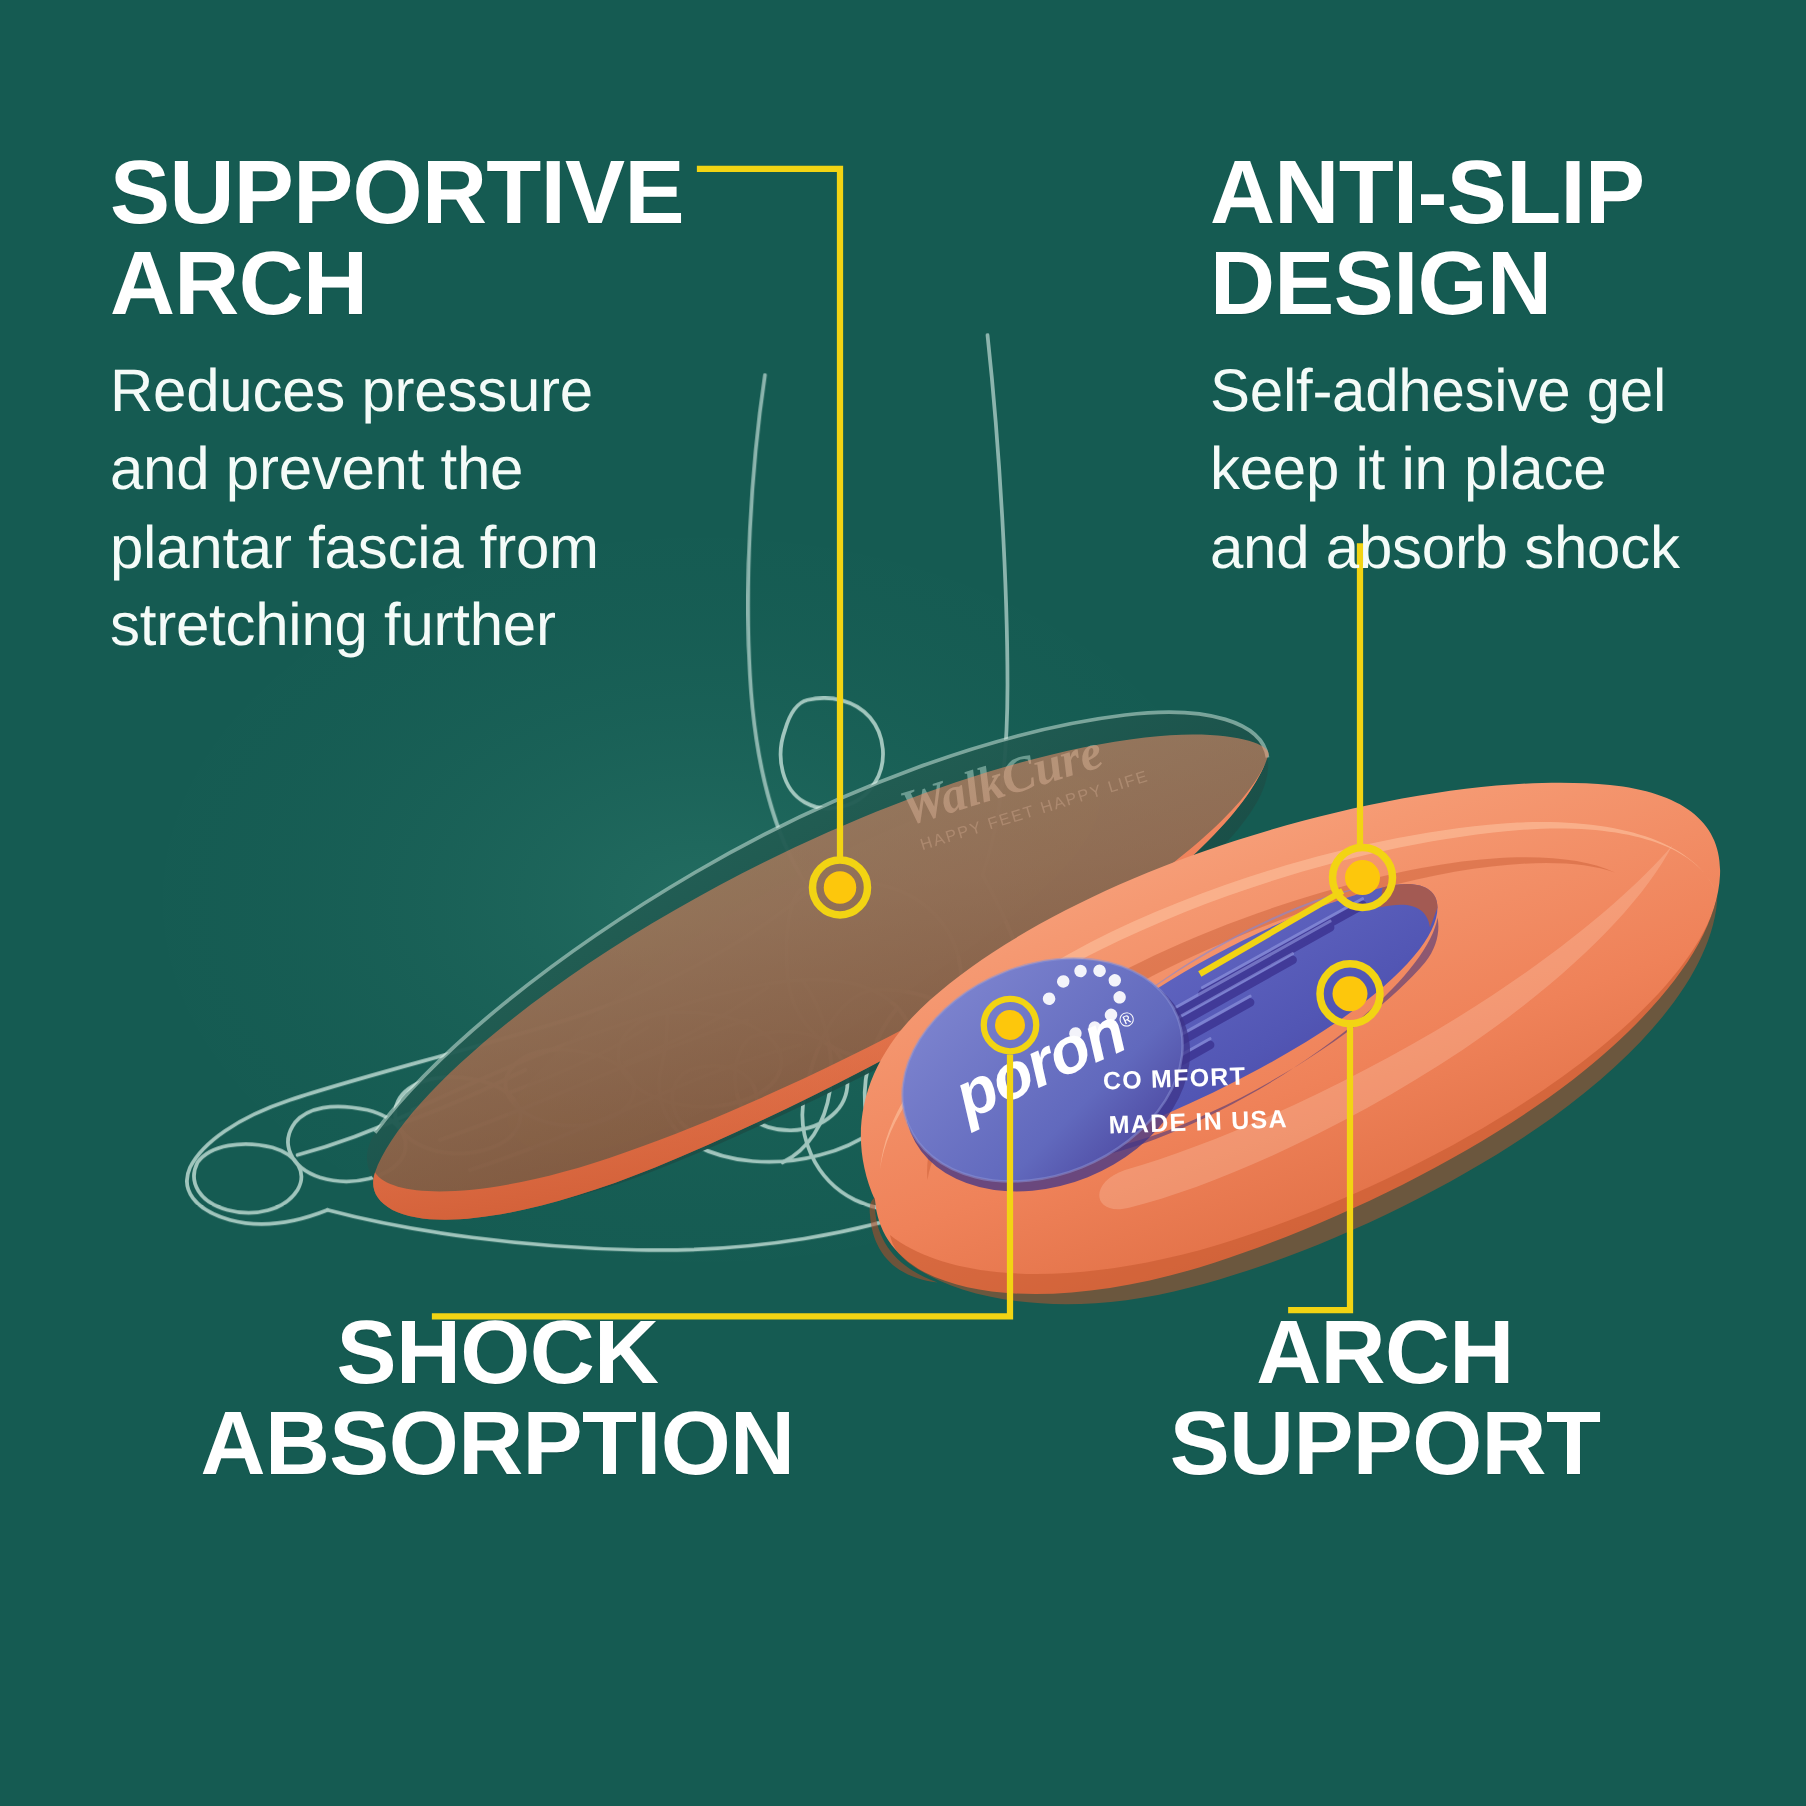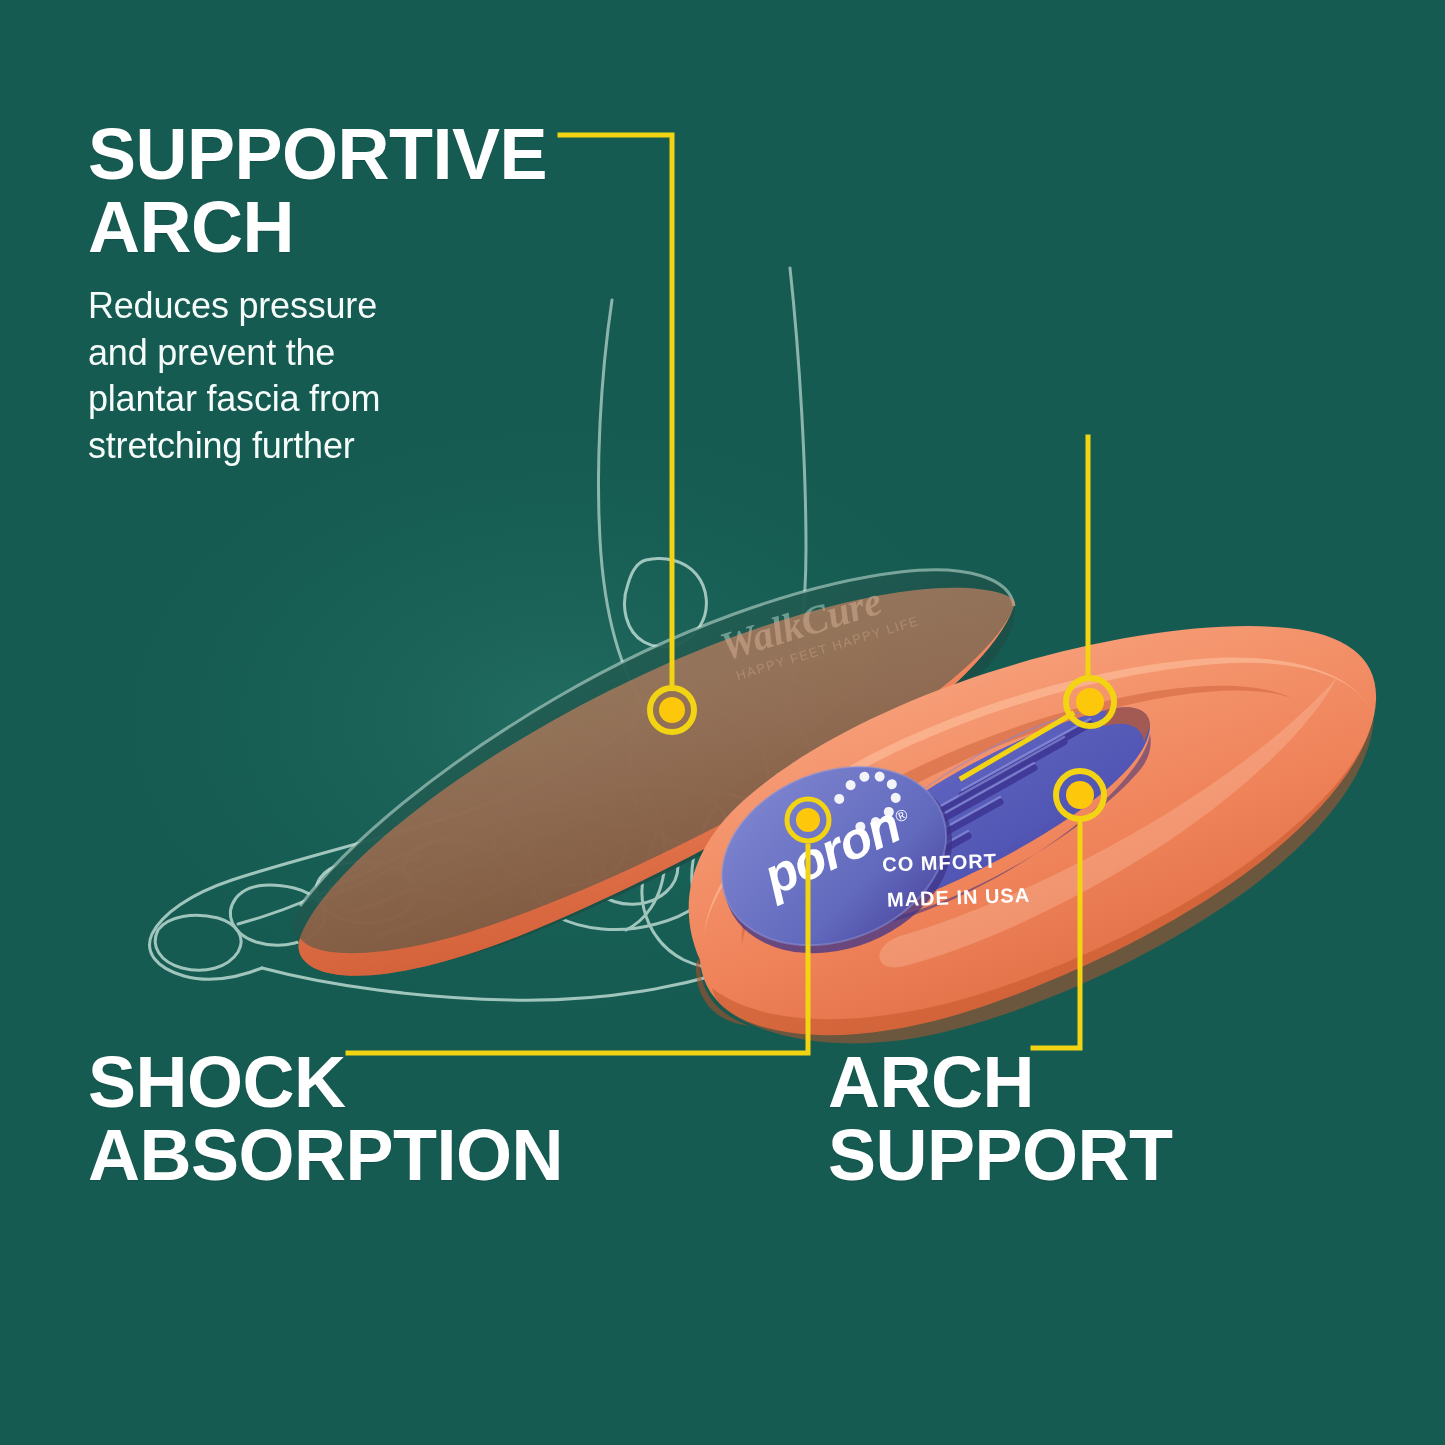--- a/index.html
+++ b/index.html
@@ -43,36 +43,36 @@
     font-size: 72px;
     font-weight: 700;
     line-height: 1.02;
     letter-spacing: -0.5px;
     text-transform: uppercase;
     margin: 0 0 18px 0;
     white-space: pre-line;
     text-shadow: 0 1px 1px rgba(0,0,0,0.12);
   }
   .feature .f-desc {
-    font-size: 36px;
+    font-size: 48px;
     font-weight: 400;
     line-height: 1.30;
     letter-spacing: -0.2px;
     margin: 0;
     white-space: pre-line;
     color: #f4fbf8;
   }
 
   #feature-supportive-arch { left: 88px;  top: 118px;  width: 520px; }
   #feature-anti-slip       { left: 968px; top: 118px;  width: 430px; }
   #feature-shock           { left: 88px;  top: 1046px; width: 620px; }
   #feature-arch-support    { left: 828px; top: 1046px; width: 560px; }
 
   #feature-shock .f-title,
-  #feature-arch-support .f-title { margin-bottom: 6px; }
+  #feature-arch-support .f-title { margin-bottom: 6px; text-align: center; }
 </style>
 </head>
 <body>
 
 <div id="stage">
 
   <svg id="artwork" viewBox="0 0 1445 1445">
     <defs>
       <linearGradient id="gradInsoleTop" x1="0" y1="0" x2="1" y2="1">
         <stop offset="0%" stop-color="#2b6e62"></stop>
@@ -301,20 +301,27 @@
 
   <div class="feature" id="feature-supportive-arch">
     <h2 class="f-title">SUPPORTIVE
 ARCH</h2>
     <p class="f-desc">Reduces pressure
 and prevent the
 plantar fascia from
 stretching further</p>
   </div>
 
+  <div class="feature" id="feature-anti-slip">
+    <h2 class="f-title">ANTI-SLIP
+DESIGN</h2>
+    <p class="f-desc">Self-adhesive gel
+keep it in place
+and absorb shock</p>
+  </div>
 
   <div class="feature" id="feature-shock">
     <h2 class="f-title">SHOCK
 ABSORPTION</h2>
   </div>
 
   <div class="feature" id="feature-arch-support">
     <h2 class="f-title">ARCH
 SUPPORT</h2>
   </div>

